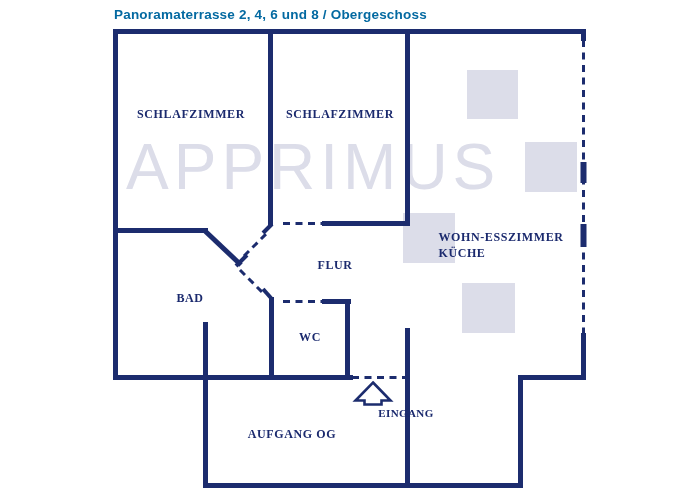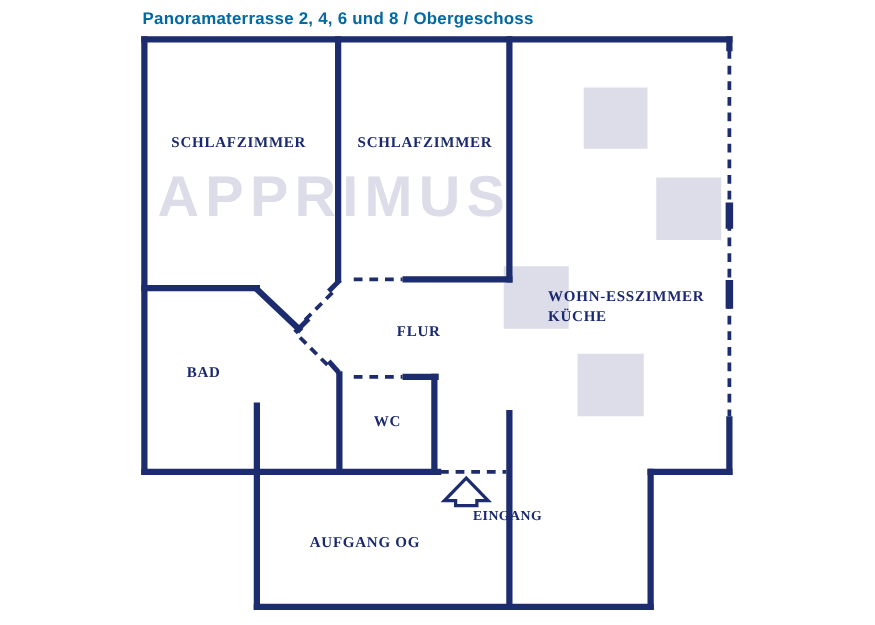--- a/index.html
+++ b/index.html
@@ -2,21 +2,21 @@
 <html><head>
 <meta charset="utf-8">
 <style>
   html,body{margin:0;padding:0;background:#fff;}
   #stage{
     position:relative;width:700px;height:500px;background:#ffffff;
     font-family:"Liberation Sans","DejaVu Sans",sans-serif;overflow:hidden;
   }
   .wm-text{
     position:absolute;left:126px;top:130px;z-index:1;
-    font-size:46px;font-weight:bold;letter-spacing:5px;
+    font-size:64px;font-weight:normal;letter-spacing:5px;
     color:#dcdde9;white-space:nowrap;user-select:none;
   }
   .wm-sq{position:absolute;background:#dcdde9;z-index:1;}
   #plan-svg{position:absolute;left:0;top:0;z-index:2;}
   .lbl{
     position:absolute;z-index:3;transform:translate(-50%,-50%);
     color:#1b2a6e;font-weight:bold;font-size:12px;letter-spacing:0.6px;
     white-space:nowrap;
     font-family:Liberation Serif, serif;
   }
@@ -77,21 +77,21 @@
       <line x1="263" y1="233" x2="272" y2="224" stroke-width="4"></line>
       <line x1="263" y1="289" x2="271" y2="298" stroke-width="4"></line>
     </g>
 
     <path d="M373,382.5 L390.5,400.5 L381.5,400.5 L381.5,404.5 L364.5,404.5 L364.5,400.5 L355.5,400.5 Z" fill="#ffffff" stroke="#1c2c6e" stroke-width="2.6" stroke-linejoin="miter"></path>
   </svg>
 
   <div class="lbl" style="left:191px;top:114px;">SCHLAFZIMMER</div>
   <div class="lbl" style="left:340px;top:114px;">SCHLAFZIMMER</div>
   <div class="lbl" style="left:335px;top:265px;">FLUR</div>
-  <div class="lbl" style="left:163px;top:298px;">BAD</div>
+  <div class="lbl" style="left:190px;top:298px;">BAD</div>
   <div class="lbl" style="left:310px;top:337px;">WC</div>
   <div class="lbl center2" style="left:501px;top:245px;">
     <span style="display:block">WOHN-ESSZIMMER</span>
     <span style="display:block">KÜCHE</span>
   </div>
   <div class="lbl small" style="left:374px;top:413px;">EINGANG</div>
   <div class="lbl" style="left:266px;top:434px;margin-left:26px;">AUFGANG OG</div>
 
 </div>
 

